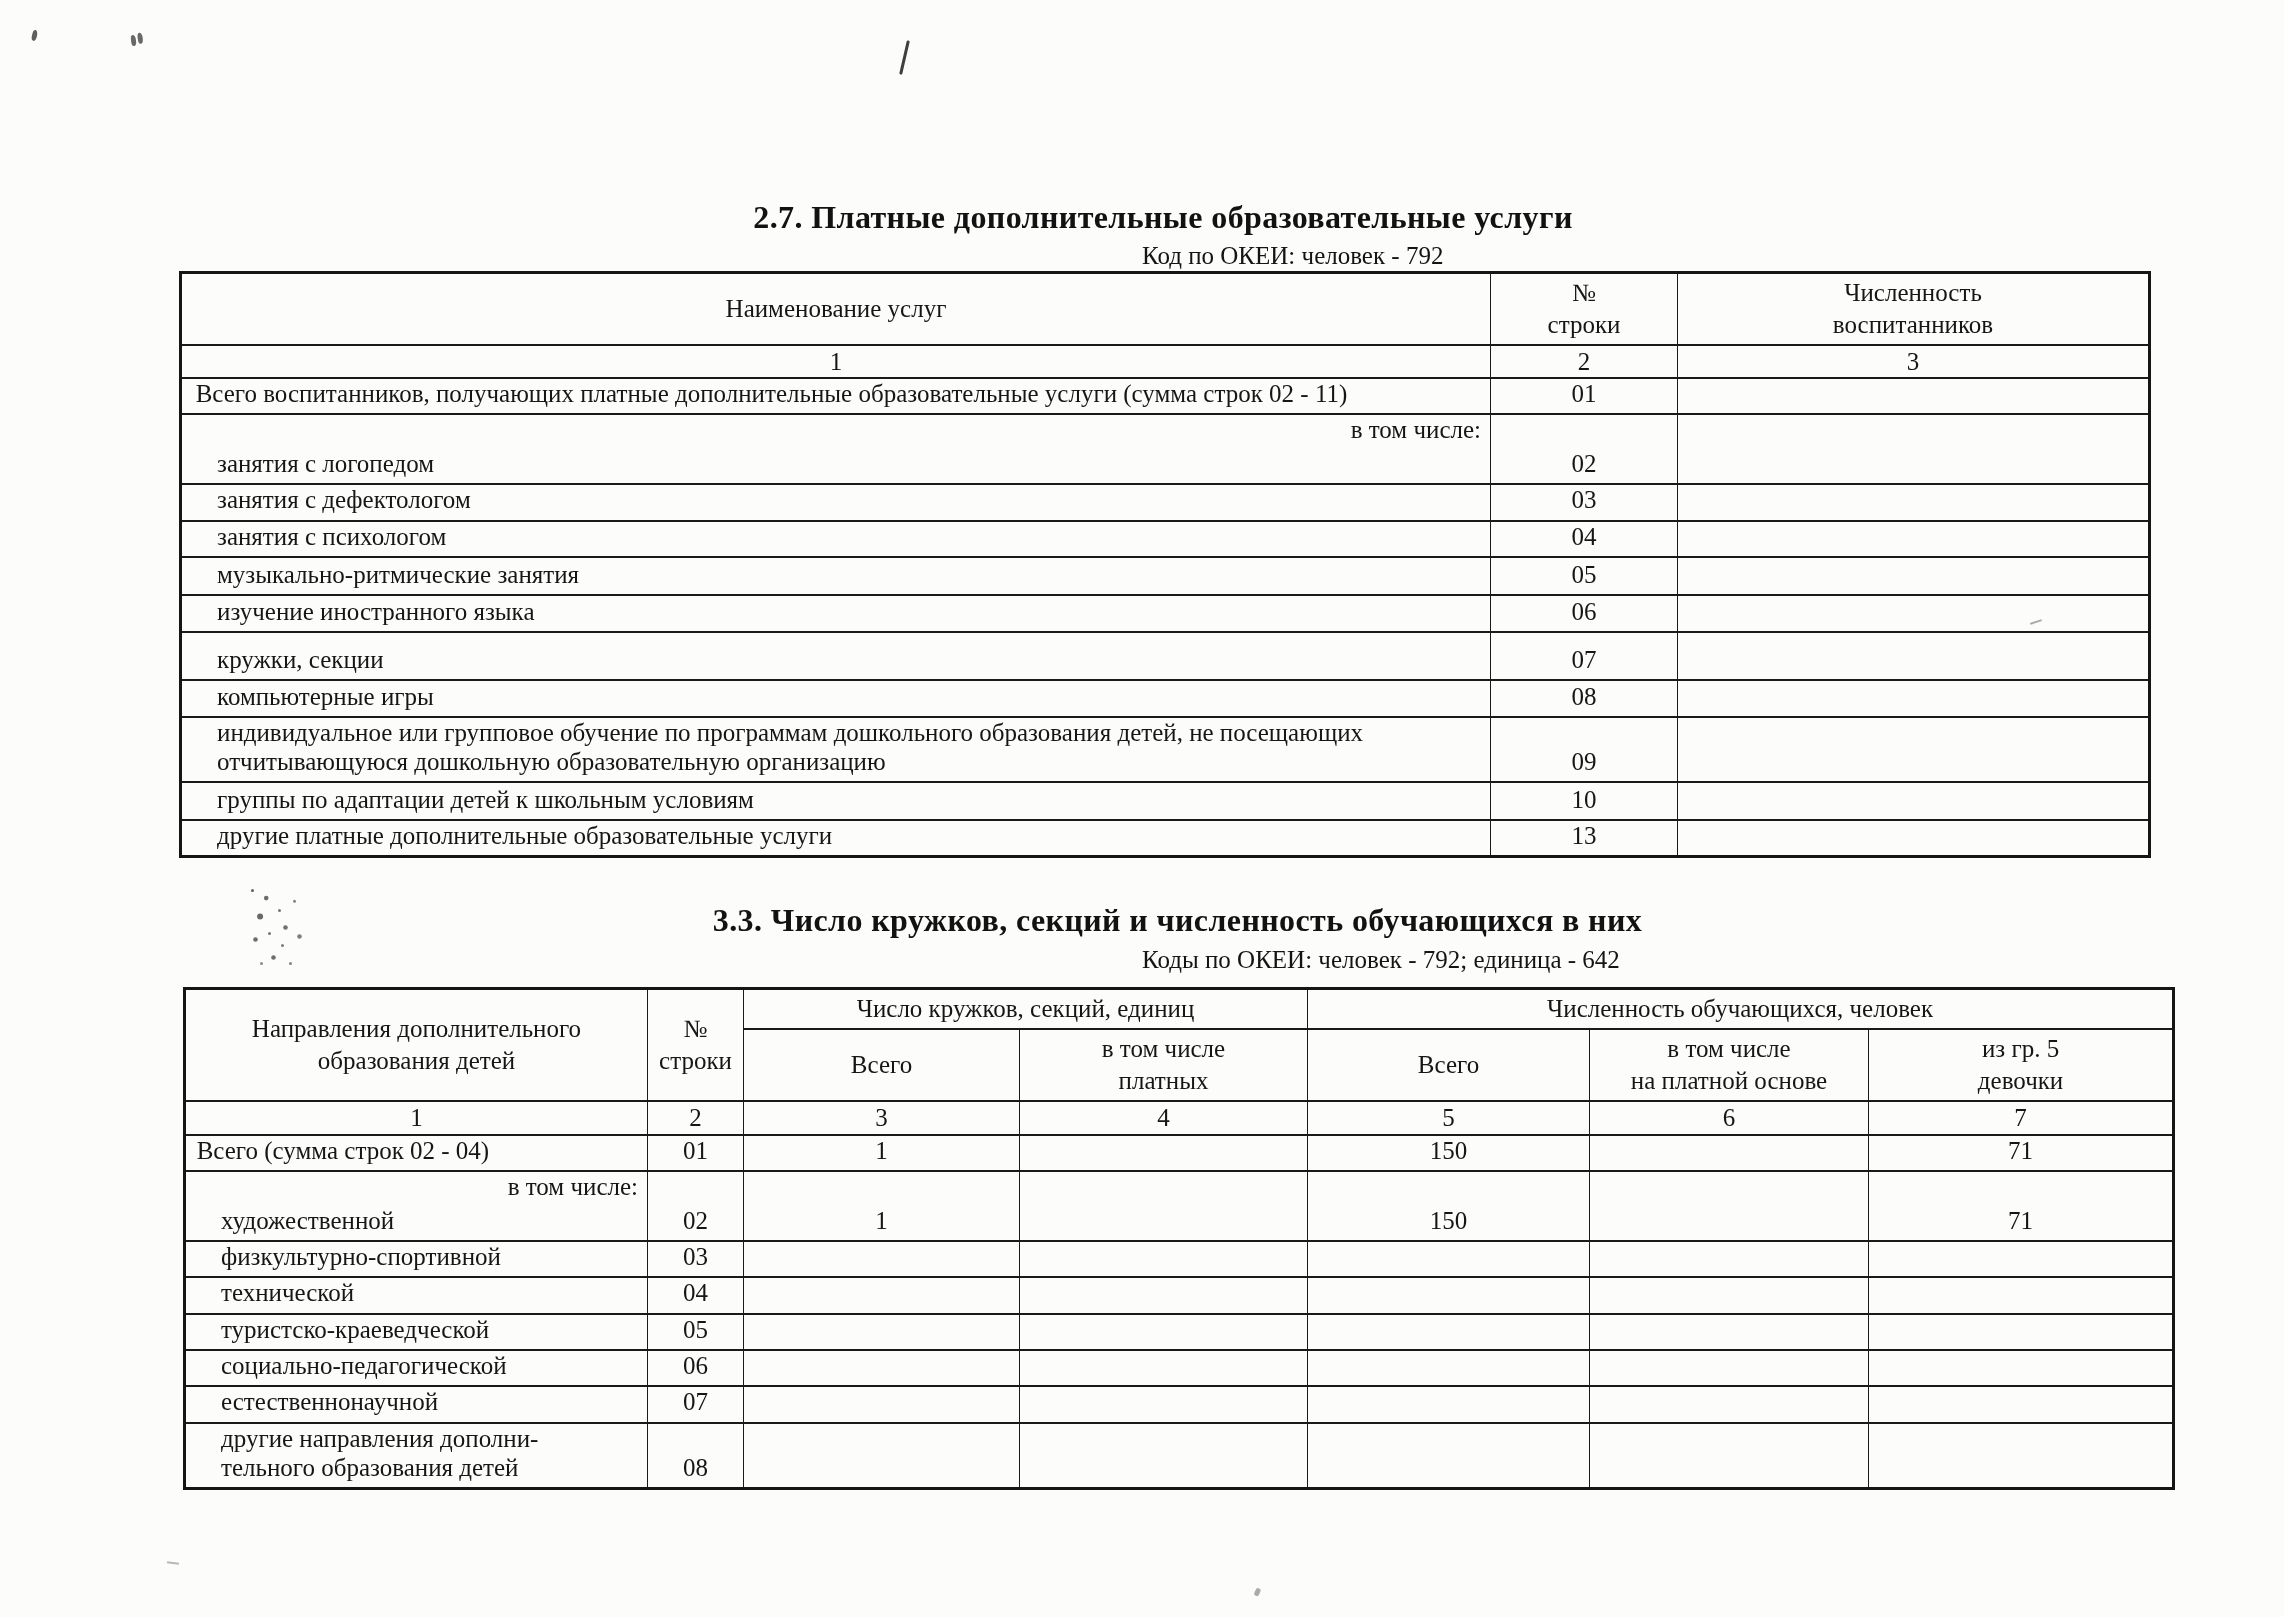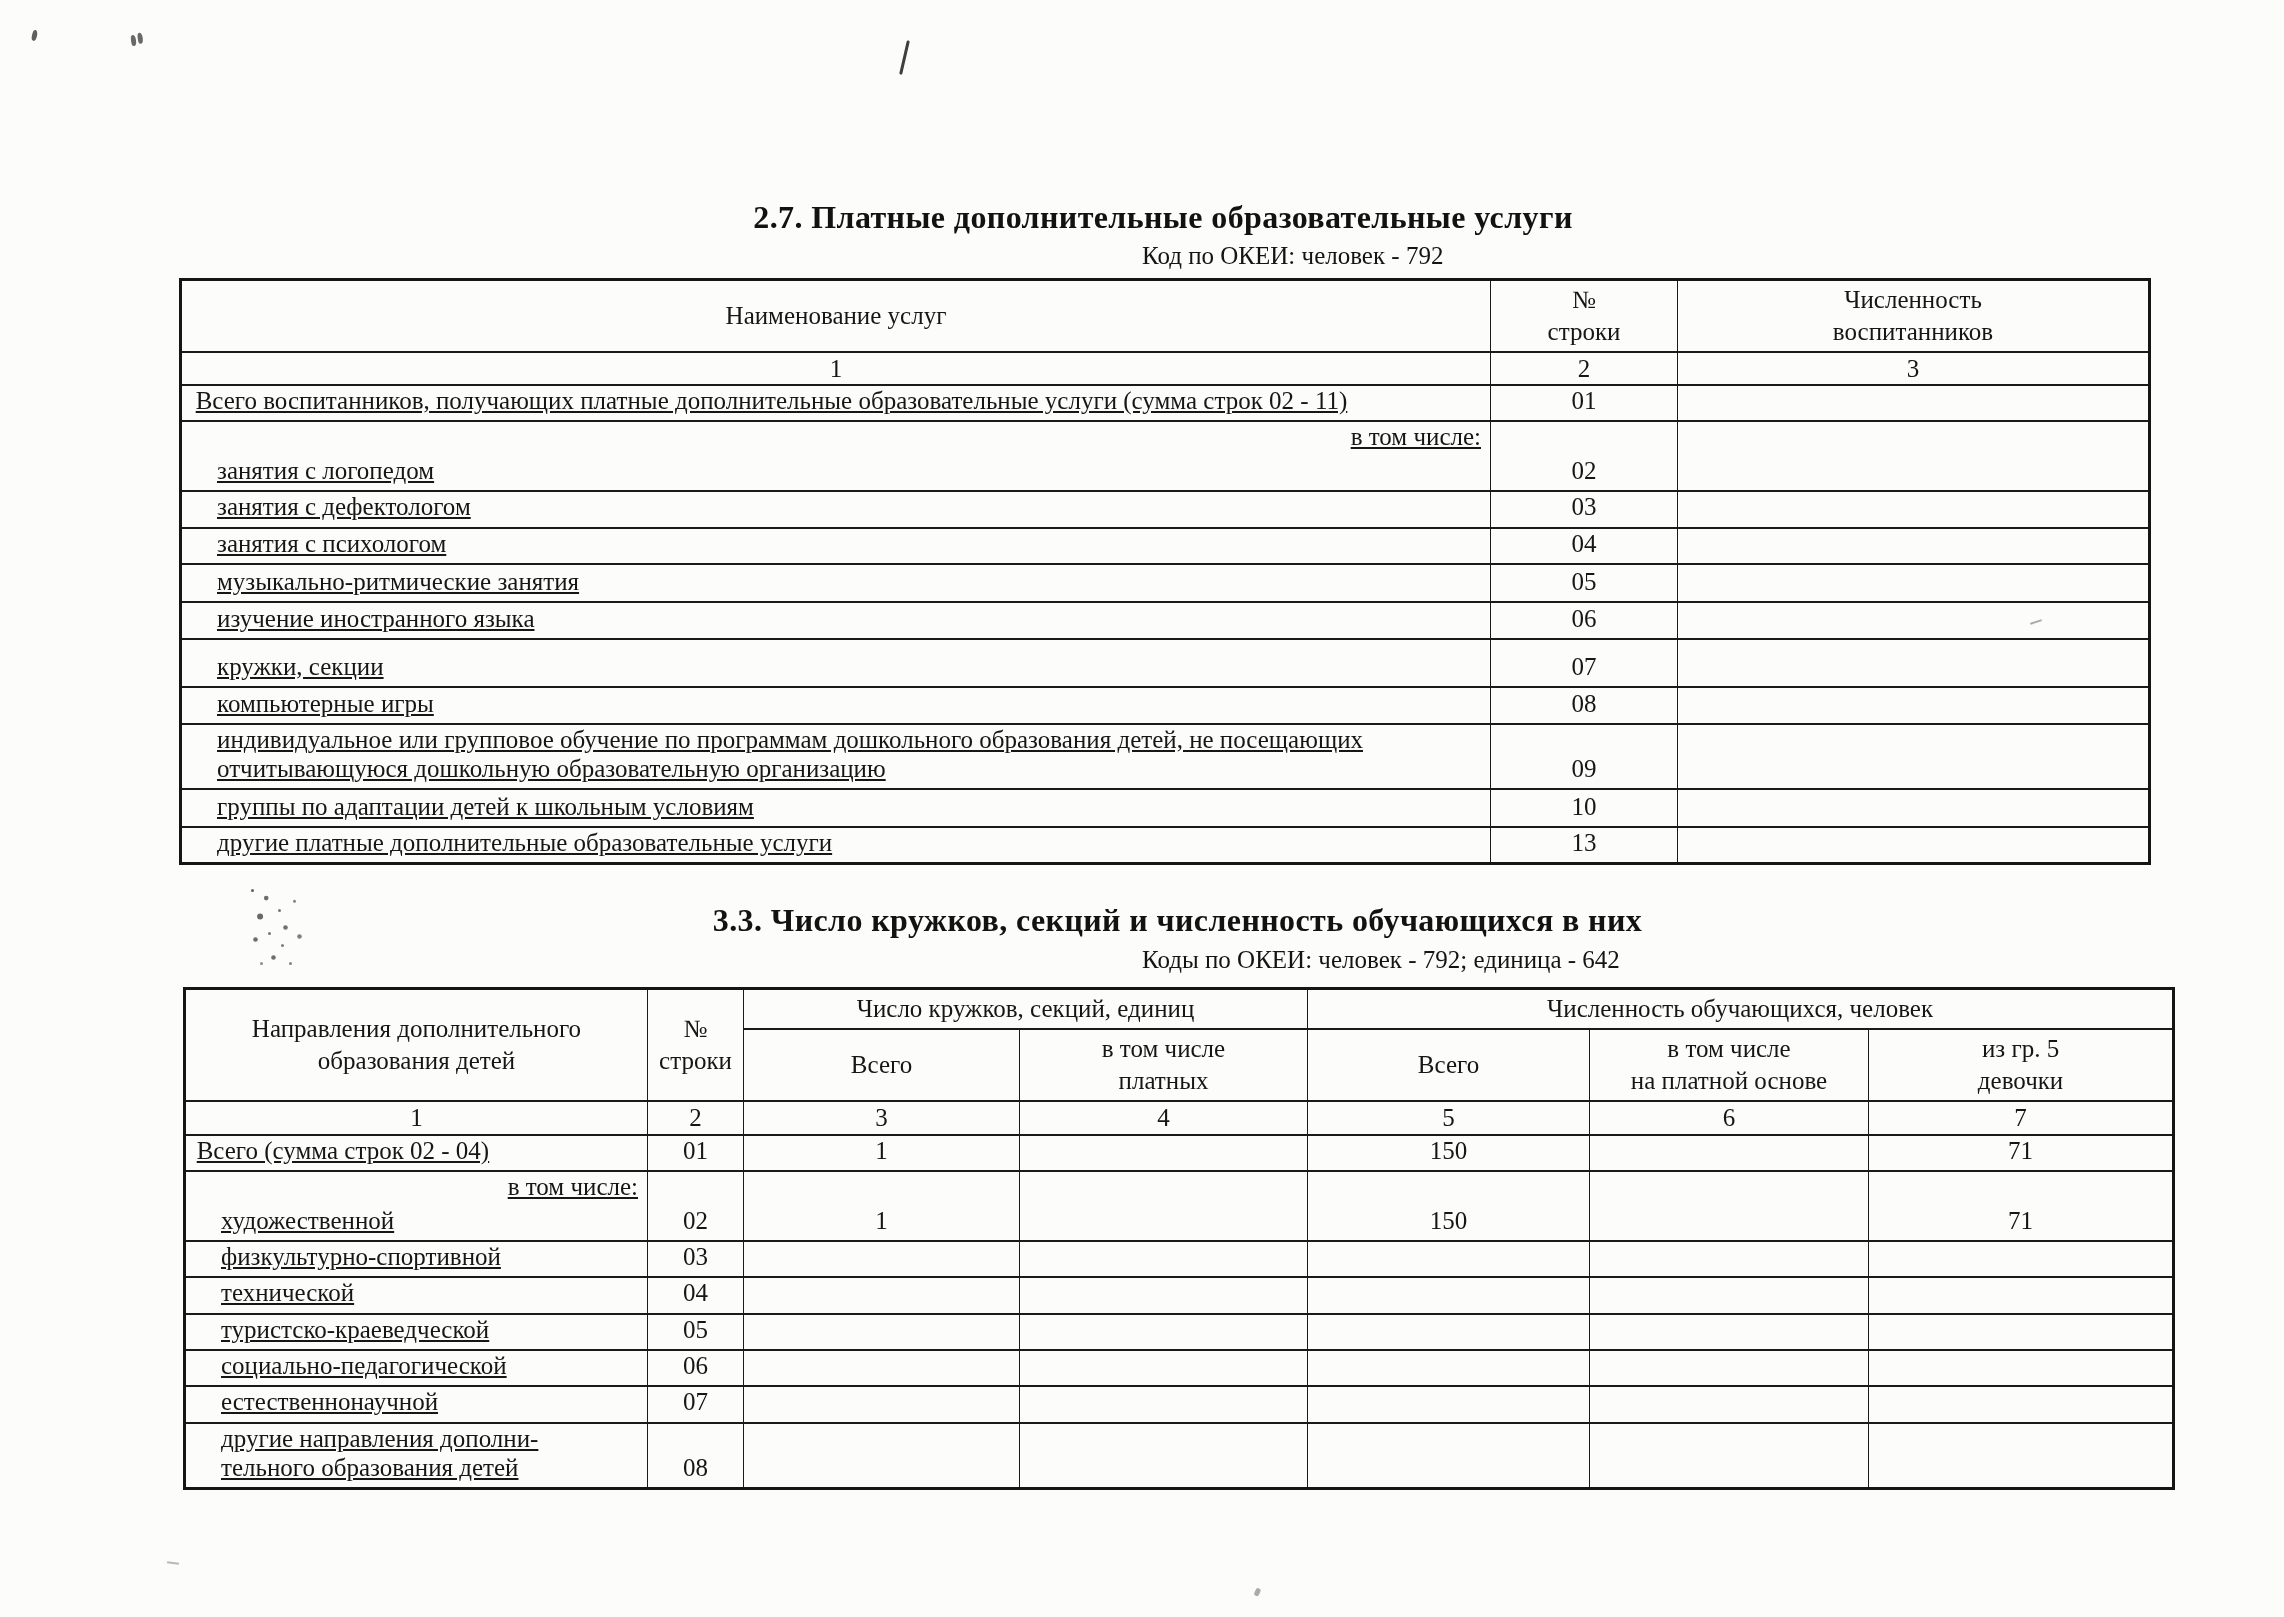--- a/index.html
+++ b/index.html
@@ -33,21 +33,21 @@
     border:1.5px solid #1a1a1a;
     border-top-width:2.3px; border-bottom-width:2.3px;
     font-size:25px; color:#161616; overflow:hidden;
   }
   td.hc {
     text-align:center; vertical-align:middle;
     line-height:1.28; white-space:pre-line; padding:3px 6px;
   }
   td.colnum { text-align:center; vertical-align:middle; padding:1.5px 4.6px; }
   td.cell-b { text-align:center; vertical-align:bottom; padding:0 6px 5.3px; }
-  td.name-cell { vertical-align:bottom; padding:0 9px 5.3px 0;text-decoration:underline; }
+  td.name-cell { vertical-align:bottom; padding:0 9px 5.3px 0; }
   .lbl, .prefix { line-height:29px; white-space:pre-line; }
   .prefix { margin-bottom:4.6px;text-align:right; }
   .ind-row1 { padding-left:13.7px; }
   .ind-item { padding-left:35px; }
   .ind-sub  { padding-left:65px; }
   .t2 .ind-row1 { padding-left:10.7px; }
   .t2 .ind-sub  { padding-left:61px; }
 
   
   .artifact { position:absolute; pointer-events:none; }
@@ -76,21 +76,21 @@
   <div class="artifact a-slash"></div>
   <div class="artifact a-splat"></div>
   <div class="artifact a-tick"></div>
   <div class="artifact a-dash-bl"></div>
   <div class="artifact a-dot-bc"></div>
 
   <div class="doc-title" style="left:179px; top:199px; width:1968px;">2.7. Платные дополнительные образовательные услуги</div>
 
   <div class="okei-note" style="left:1142px; top:242px; width:1005px;">Код по ОКЕИ: человек - 792</div>
 
-  <table class="form t1" style="left:179px; top:278px; width:1968px;">
+  <table class="form t1" style="left:179px; top:271px; width:1968px;">
     <colgroup>
         <col style="width:1310px">
         <col style="width:187px">
         <col style="width:472px">
       </colgroup>
     <tbody>
       <tr style="height:67px">
         <td class="hc">Наименование услуг</td>
         <td class="hc">№
 строки</td>

